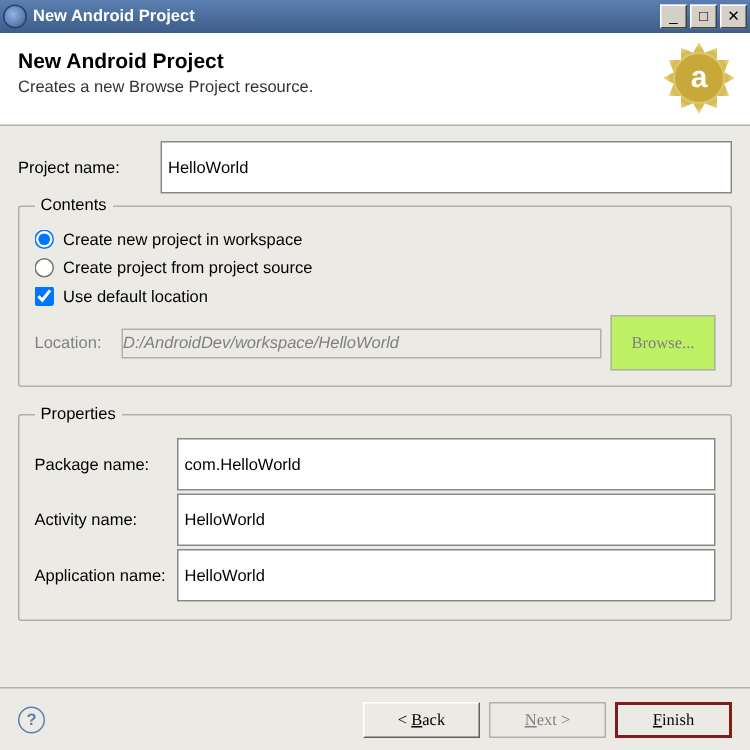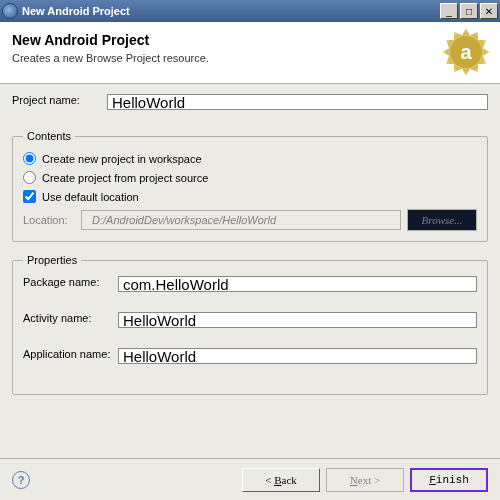--- a/index.html
+++ b/index.html
@@ -12,41 +12,41 @@
 
 .header { background: #fff; padding: 10px 12px 8px 12px; border-bottom: 1px solid #b0b0a8; position: relative; min-height: 62px; }
 .header h1 { font-size: 14px; font-weight: bold; color: #000; margin-bottom: 4px; }
 .header .desc { font-size: 11px; color: #333; }
 .badge { position: absolute; right: 10px; top: 6px; width: 48px; height: 48px; }
 .badge .sunburst { position: absolute; inset: 0; background: radial-gradient(circle, #f8f0c8 30%, #d4b850 55%, #f0dc8c 70%); border-radius: 50%; clip-path: polygon(50% 0%, 58% 15%, 75% 8%, 75% 25%, 92% 25%, 85% 42%, 100% 50%, 85% 58%, 92% 75%, 75% 75%, 75% 92%, 58% 85%, 50% 100%, 42% 85%, 25% 92%, 25% 75%, 8% 75%, 15% 58%, 0% 50%, 15% 42%, 8% 25%, 25% 25%, 25% 8%, 42% 15%); }
 .badge .inner { position: absolute; inset: 8px; background: #c8a838; border-radius: 50%; display: flex; align-items: center; justify-content: center; color: #fff; font-size: 20px; font-weight: bold; font-family: Arial; }
 
 .body { padding: 10px 12px 6px 12px; background: #eceae5; }
 
-.row { display: flex; align-items: flex-start; margin-bottom: 20px; }
+.row { display: flex; align-items: center; margin-bottom: 2px; }
 .row label { width: 95px; font-size: 11px; color: #000; }
-.row input[type=text] { flex: 1; height: 16px; border: 1px solid #888; padding: 2px 4px; font-family: Tahoma, Arial, sans-serif; font-size: 15px; background: #fff; }
+.row input[type=text] { flex: 1; height: 35px; border: 1px solid #888; padding: 2px 4px; font-family: Tahoma, Arial, sans-serif; font-size: 11px; background: #fff; }
 
 fieldset { border: 1px solid #b0b0a8; border-radius: 2px; padding: 10px 10px 10px 10px; margin-bottom: 12px; background: #eceae5; }
 fieldset legend { font-size: 11px; padding: 0 4px; color: #000; }
 
 .radio-row, .check-row { display: flex; align-items: flex-end; margin-bottom: 6px; font-size: 11px; }
 .radio-row input, .check-row input { margin-right: 6px; }
 
 .loc-row { display: flex; align-items: center; margin-top: 4px; }
 .loc-row .loc-label { width: 58px; font-size: 11px; color: #808080; }
-.loc-row input[type=text] { flex: 1; height: 20px; border: 1px solid #b0b0a8; padding: 2px 10px; font-size: 11px; color: #808080; background: #eceae5; font-style: italic; }
-.loc-row button { width: 70px; height: 22px; margin-left: 6px; font-size: 11px; font-family: Tahoma; background: #0f172a; border: 1px solid #b0b0a8; color: #808080; cursor: default; font-style: italic; }
+.loc-row input[type=text] { flex: 1; height: 20px; border: 1px solid #b0b0a8; padding: 2px 0; font-size: 11px; color: #808080; background: #eceae5; font-style: italic; }
+.loc-row button { width: 70px; height: 37px; margin-left: 6px; font-size: 11px; font-family: Tahoma; background: #bef264; border: 1px solid #b0b0a8; color: #808080; cursor: default; }
 
 .footer { position: absolute; bottom: 0; left: 0; right: 0; height: 42px; border-top: 1px solid #b0b0a8; background: #eceae5; display: flex; align-items: center; padding: 0 12px; }
 .footer .help { width: 18px; height: 18px; border: 1.5px solid #5a7fb0; border-radius: 50%; display: flex; align-items: center; justify-content: center; color: #5a7fb0; font-size: 11px; font-weight: bold; cursor: pointer; }
 .footer .spacer { flex: 1; }
 .footer button { width: 78px; height: 24px; margin-left: 6px; font-size: 11px; font-family: Tahoma; background: #eceae5; border: 1px solid #888; border-top-color: #fff; border-left-color: #fff; border-right-color: #606060; border-bottom-color: #606060; cursor: pointer; }
 .footer button.disabled { color: #808080; cursor: default; border-color: #b0b0a8; }
-.footer button.default { border: 2px solid #6d28d9; font-family: Liberation Mono, monospace; }
+.footer button.default { border: 2px solid #7f1d1d; }
 .footer button u { text-decoration: underline; }
 </style>
 </head>
 <body>
 
 <div class="titlebar">
   <span class="icon"></span>
   <span class="title">New Android Project</span>
   <div class="winbtn">_</div>
   <div class="winbtn">□</div>

